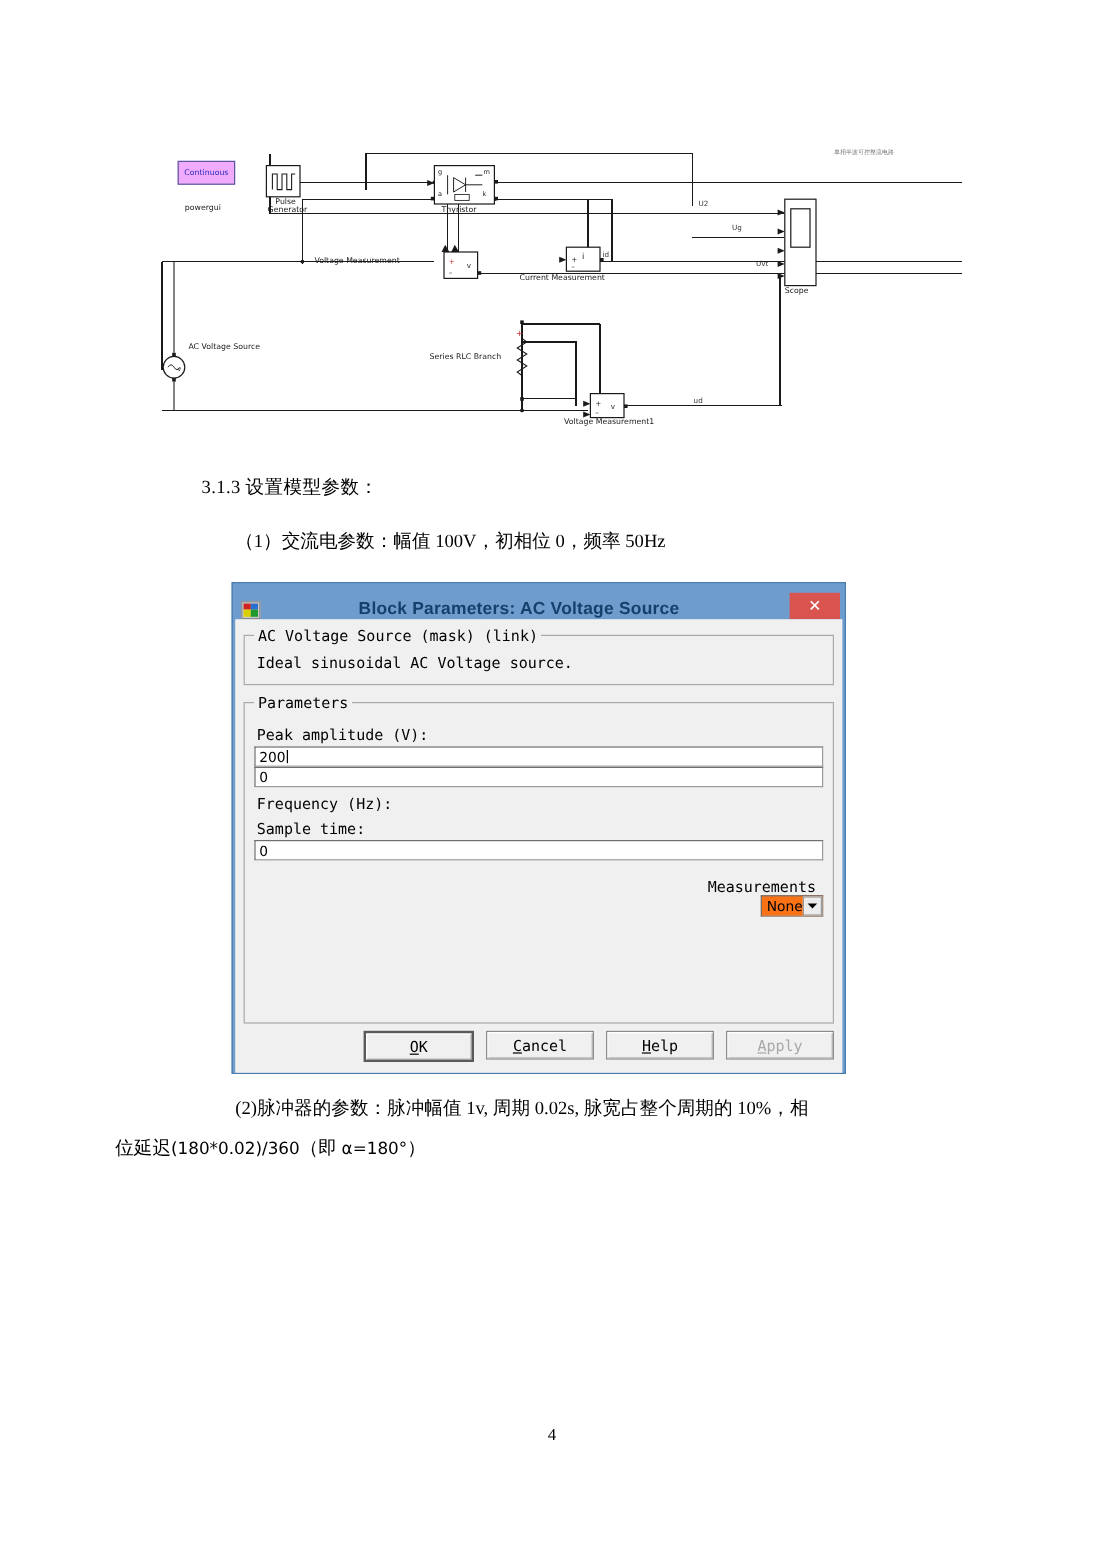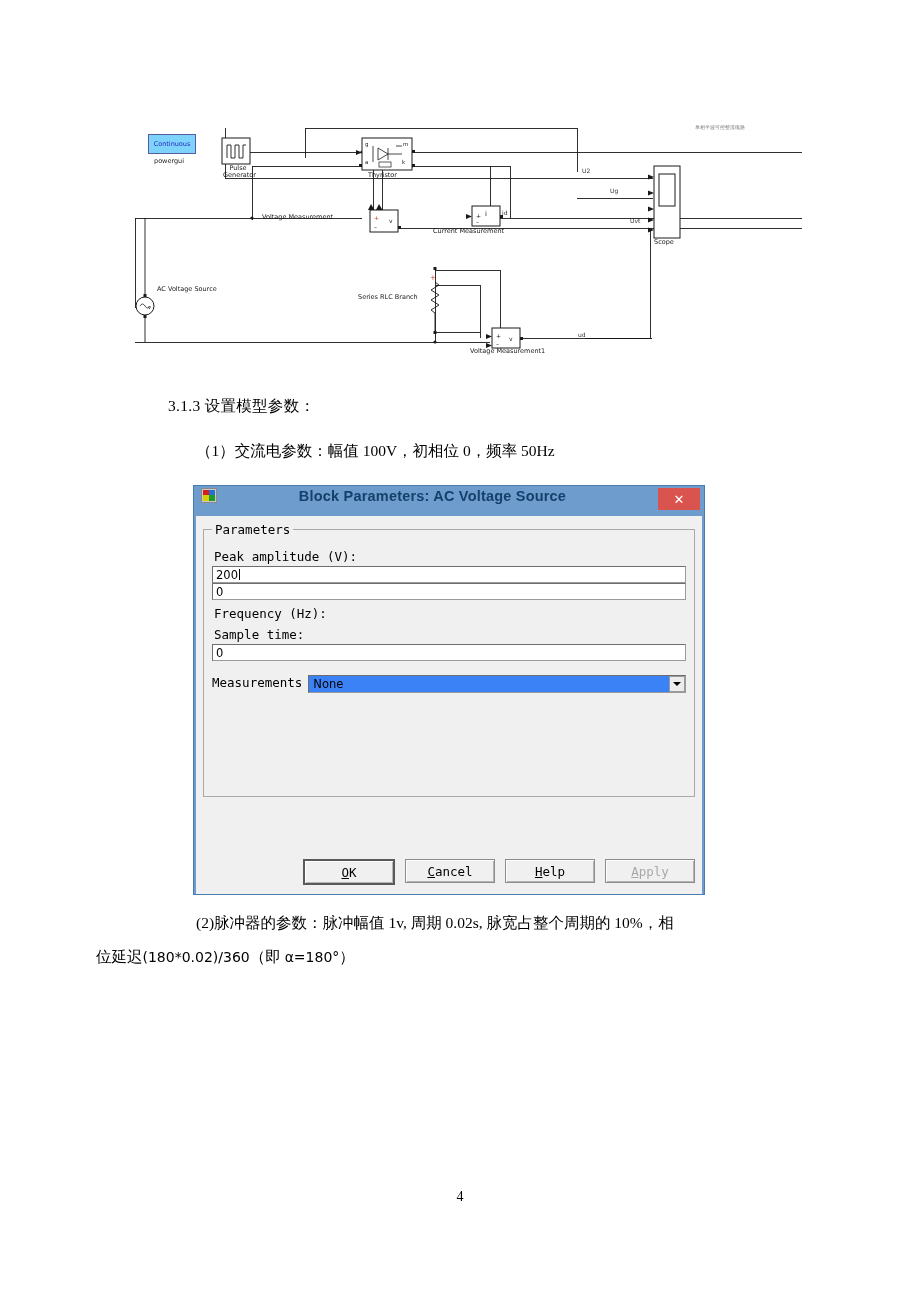--- a/index.html
+++ b/index.html
@@ -34,21 +34,21 @@
     white-space: nowrap;
     line-height: 1.15;
   }
   .blk-label.tiny { font-size: 5.5px; }
   .blk-label.sig { font-size: 6px; color: #333; }
   .blk-label.cjk { font-family: "DejaVu Sans", sans-serif; font-size: 5px; color: #777; }
 
   .powergui-box {
     position: absolute;
     border: 1px solid #5a5a9e;
-    background: #7dd3fc;
+    background: #f0abfc;
     box-sizing: border-box;
     display: flex;
     align-items: center;
     justify-content: center;
   }
   .powergui-box span {
     font-family: "DejaVu Sans", sans-serif;
     font-size: 6.5px;
     color: #2b2bbf;
   }
@@ -98,21 +98,21 @@
     background: #6d9ccd;
     border: 1px solid #4a7cb0;
     box-sizing: border-box;
     padding: 2px;
     font-family: "DejaVu Sans Mono", monospace;
   }
   #titlebar {
     height: 28px;
     position: relative;
     display: flex;
-    align-items: flex-start;
+    align-items: flex-end;
   }
   #title-icon {
     width: 16px; height: 15px;
     margin-left: 5px;
     position: relative;
     background: #c9c9c9;
     border: 1px solid #8a8a8a;
     box-sizing: border-box;
     overflow: hidden;
   }
@@ -194,32 +194,33 @@
   .caret {
     display: inline-block;
     width: 1px;
     height: 11px;
     background: #000;
     vertical-align: -1px;
     margin-left: 1px;
   }
   .meas-row {
     display: flex;
-    align-items: flex-start;
+    align-items: flex-end;
     margin-top: 14px;
+    flex-direction: column;
   }
   .meas-row .ml {
     font-family: "DejaVu Sans Mono", monospace;
     font-size: 12.5px;
     margin-right: 6px;
   }
   .combo {
     flex: 1;
     height: 18px;
-    background: #3b82f6;
+    background: #f97316;
     border: 1px solid #9a9a9a;
     border-top-color: #6e6e6e;
     border-left-color: #6e6e6e;
     display: flex;
     align-items: center;
     box-sizing: border-box;
     position: relative;
   }
   .combo span.val {
     flex: 1;
@@ -417,21 +418,21 @@
       <path d="M518 80.5 L524 83 L518 85.5 Z" fill="#1a1a1a"></path>
       <path d="M518 96.5 L524 99 L518 101.5 Z" fill="#1a1a1a"></path>
       <path d="M518 107.5 L524 110 L518 112.5 Z" fill="#1a1a1a"></path>
       <path d="M518 117.5 L524 120 L518 122.5 Z" fill="#1a1a1a"></path>
     </g>
   </svg>
 
   <div class="powergui-box" style="left:18px; top:24px; width:48px; height:20px;">
     <span>Continuous</span>
   </div>
-  <div class="blk-label" style="left:24px; top:48px;">powergui</div>
+  <div class="blk-label" style="left:24px; top:60px;">powergui</div>
 
   <div class="blk-label" style="left:93px; top:55px; text-align:center; width:30px;">
     <span>Pulse</span><br>
     <span>Generator</span>
   </div>
 
   <div class="blk-label" style="left:238px; top:62px;">Thyristor</div>
 
   <div class="blk-label" style="left:132px; top:104px;">Voltage Measurement</div>
 
@@ -471,20 +472,24 @@
         <i class="q2"></i>
         <i class="q3"></i>
         <i class="q4"></i>
     </div>
     <div id="title-text">Block Parameters: AC Voltage Source</div>
     <div id="close-btn">✕</div>
   </div>
 
   <div id="dlg-body">
 
+    <fieldset class="grp">
+      <legend>AC Voltage Source (mask) (link)</legend>
+      <div id="desc-text">Ideal sinusoidal AC Voltage source.</div>
+    </fieldset>
 
     <fieldset class="grp" id="params-grp">
       <legend>Parameters</legend>
 
       <div class="field-label">Peak amplitude (V):</div>
       <div class="field-input">
         <span>200</span><span class="caret"></span>
       </div>
 
       <div class="field-input">

